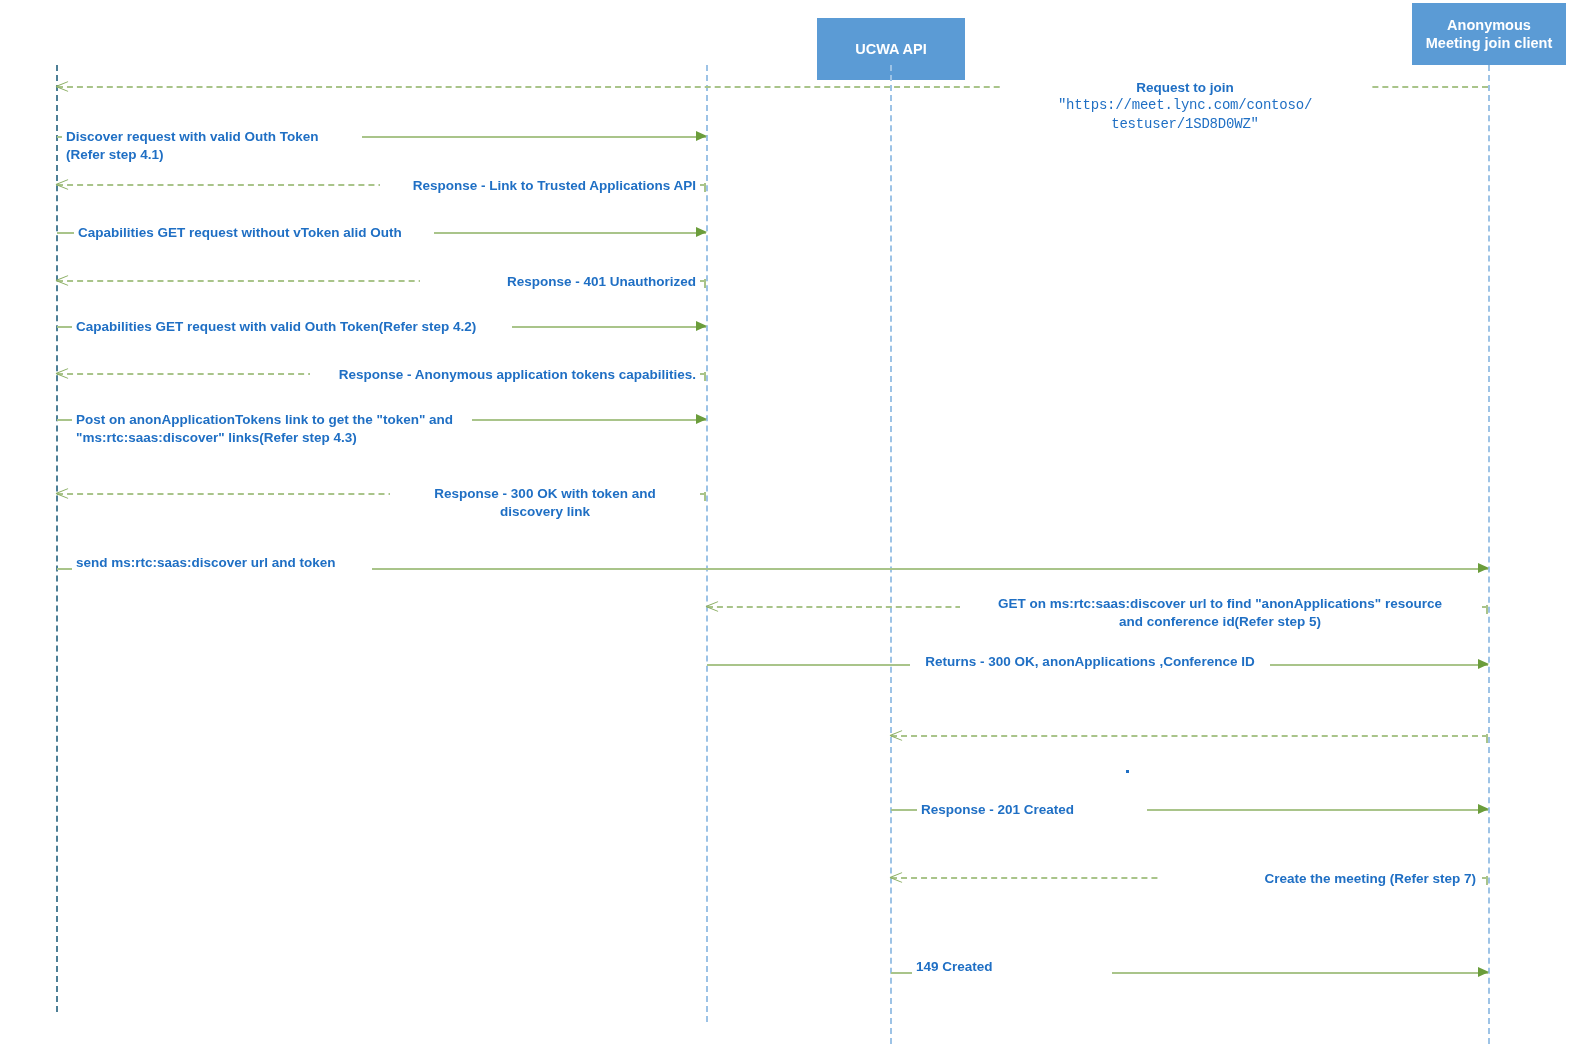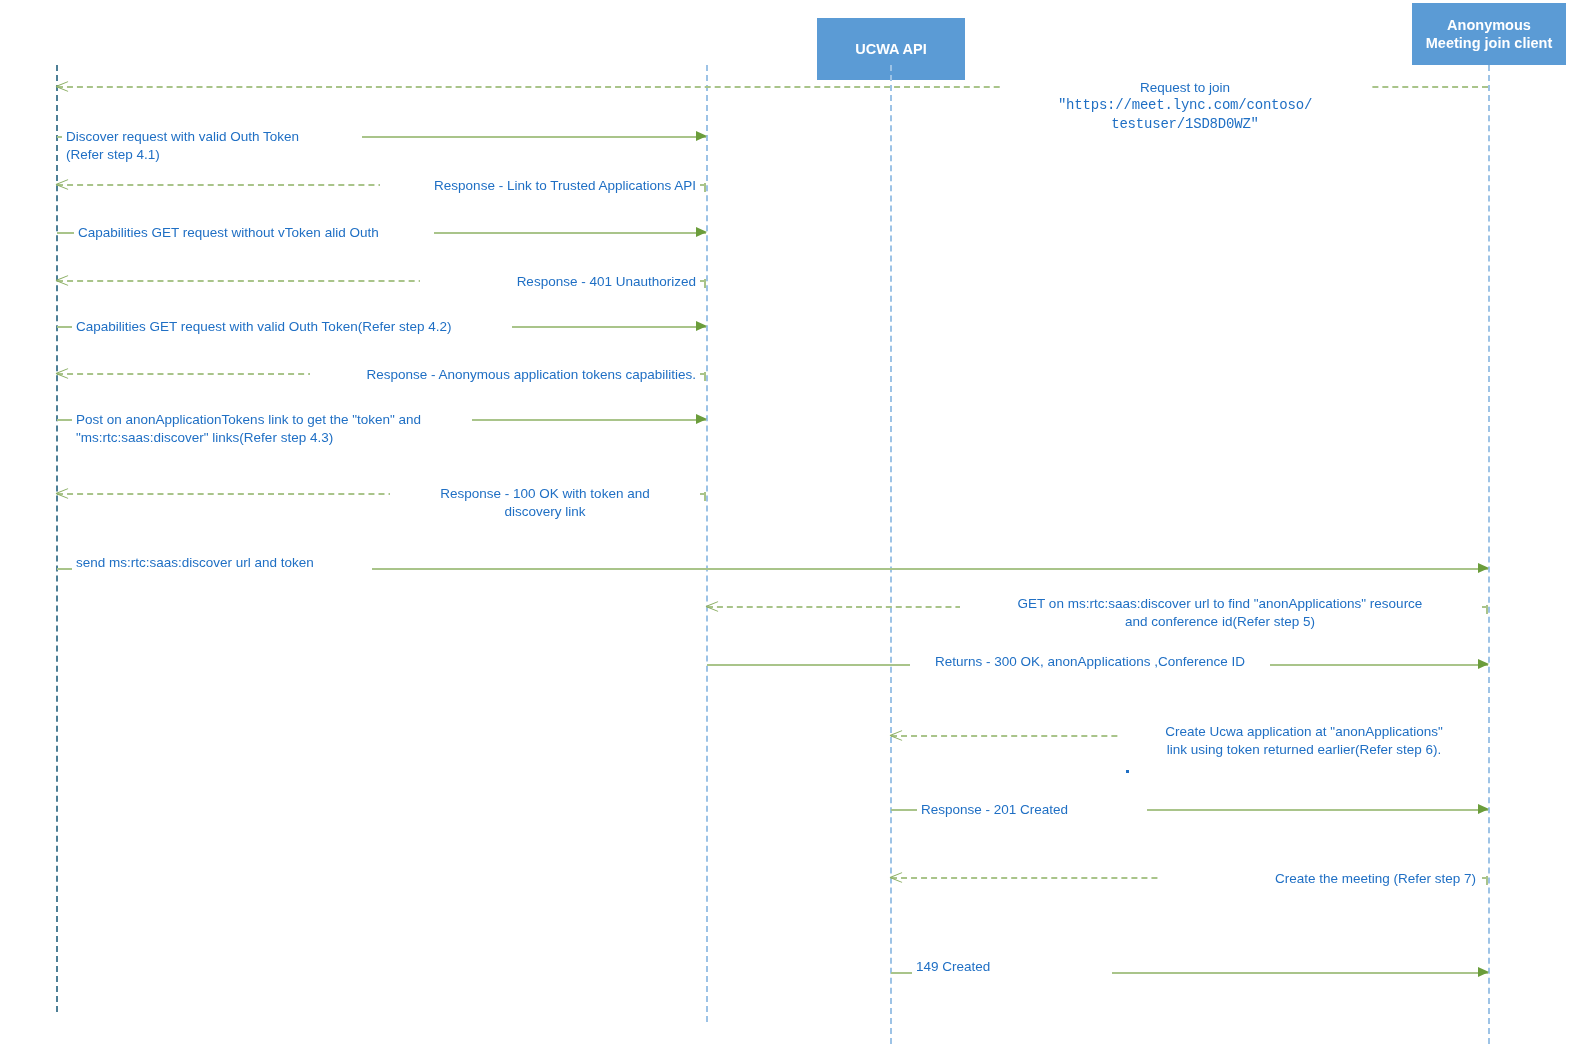--- a/index.html
+++ b/index.html
@@ -104,21 +104,21 @@
     width: 0;
     height: 9px;
     border-left: 2px solid #A9C48A;
   }
   .tail-tick.at-right { right: 0; }
 
   
   .msg-label {
     position: absolute;
     color: #1F6FC4;
-    font-weight: normal;
+    font-weight: bold;
     font-size: 13.5px;
     line-height: 1.35;
     background: #ffffff;
     padding: 0 4px;
     white-space: pre-line;
     box-sizing: border-box;
   }
   .msg-label.left   { text-align: left; }
   .msg-label.right  { text-align: right; }
   .msg-label.center { text-align: center; }
@@ -206,21 +206,21 @@
     <div class="arrow-head right"></div>
   </div>
   <div class="msg-label left" style="left:72px; top:411px; width:400px;">Post on anonApplicationTokens link to get the "token" and
 "ms:rtc:saas:discover" links(Refer step 4.3)</div>
 
   <div class="msg dashed" style="left:57px; top:493px; width:649px;">
     <div class="line"></div>
     <div class="arrow-open left"></div>
     <div class="tail-tick at-right"></div>
   </div>
-  <div class="msg-label center" style="left:390px; top:485px; width:310px;">Response - 100 OK with token and
+  <div class="msg-label center" style="left:390px; top:485px; width:310px;">Response - 300 OK with token and
 discovery link</div>
 
   <div class="msg solid" style="left:57px; top:568px; width:1431px;">
     <div class="line"></div>
     <div class="arrow-head right"></div>
   </div>
   <div class="msg-label left" style="left:72px; top:554px; width:300px;">send ms:rtc:saas:discover url and token</div>
 
   <div class="msg dashed" style="left:707px; top:606px; width:781px;">
     <div class="line"></div>
@@ -234,22 +234,20 @@
     <div class="line"></div>
     <div class="arrow-head right"></div>
   </div>
   <div class="msg-label center" style="left:910px; top:653px; width:360px;">Returns - 300 OK, anonApplications ,Conference ID</div>
 
   <div class="msg dashed" style="left:891px; top:735px; width:597px;">
     <div class="line"></div>
     <div class="arrow-open left"></div>
     <div class="tail-tick at-right"></div>
   </div>
-  <div class="msg-label center" style="left:1120px; top:723px; width:368px;">Create Ucwa application at "anonApplications"
-link using token returned earlier(Refer step 6).</div>
   <div class="stray-dot" style="left:1126px; top:770px;"></div>
 
   <div class="msg solid" style="left:891px; top:809px; width:597px;">
     <div class="line"></div>
     <div class="arrow-head right"></div>
   </div>
   <div class="msg-label left" style="left:917px; top:801px; width:230px;">Response - 201 Created</div>
 
   <div class="msg dashed" style="left:891px; top:877px; width:597px;">
     <div class="line"></div>

